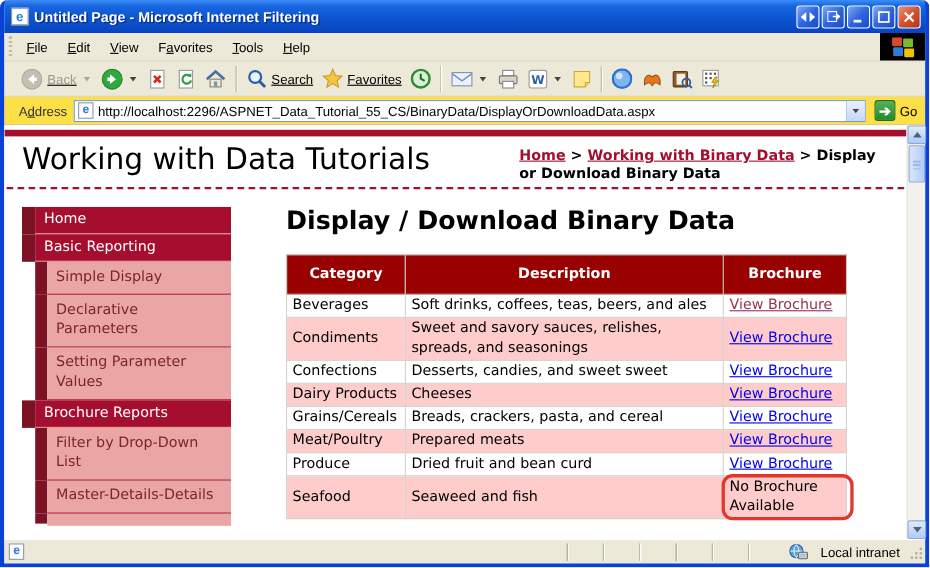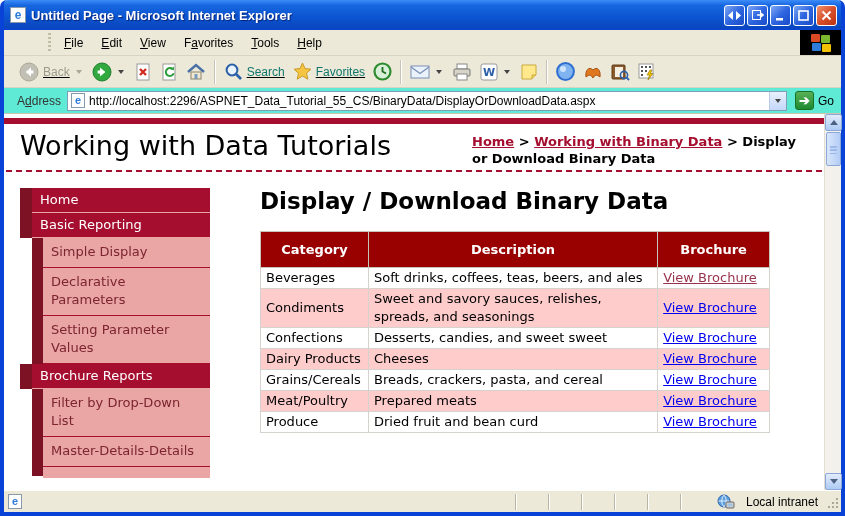--- a/index.html
+++ b/index.html
@@ -15,45 +15,45 @@
   .titlebar .title { color:#fff; font-weight:bold; font-size:13px; margin-left:5px; flex:1;
       text-shadow:1px 1px 1px rgba(0,0,60,.6); white-space:nowrap; overflow:hidden; }
   .tb-btn { width:21px; height:21px; margin-left:2px; border:1px solid #fff; border-radius:3px;
       display:flex; align-items:center; justify-content:center;
       background:linear-gradient(135deg,#7FA8F5 0%,#2E66E0 50%,#1A4CC8 100%); }
   .tb-btn.close { background:linear-gradient(135deg,#F0926F 0%,#D8502A 50%,#BC3213 100%); }
   .ie-doc { width:16px; height:16px; position:relative; background:#fff; border:1px solid #8899AA;
       font-weight:bold; color:#2E7CD8; font-size:12px; line-height:14px; text-align:center; }
   
   .menurow { height:26px; display:flex; align-items:stretch; background:#ECE9D8;
-             border-bottom:1px solid #D8D4C4;padding-left:40px; }
+             border-bottom:1px solid #D8D4C4; }
   .grip { width:7px; margin:3px 2px; background:repeating-linear-gradient(180deg,#BFBCA8 0 2px,transparent 2px 4px);
           background-size:3px 100%; background-repeat:no-repeat; background-position:center; }
   .menu-items { display:flex; align-items:center; flex:1; }
   .menu-item { padding:4px 9px; font-size:12px; color:#000; }
   .logo-block { width:41px; background:#000; display:flex; align-items:center; justify-content:center; }
   .winflag { position:relative; width:20px; height:18px; }
   .winflag i { position:absolute; width:9px; height:8px; border-radius:1px; }
   .winflag .r { left:0; top:0; background:#D94A25; }
   .winflag .g { left:10px; top:1px; background:#7CB82F; }
   .winflag .b { left:1px; top:9px; background:#2E7CD8; }
   .winflag .y { left:11px; top:10px; background:#F2C200; }
   
   .toolbarrow { height:32px; display:flex; align-items:center; background:#ECE9D8;
                 border-bottom:1px solid #D8D4C4; padding-right:4px; }
   .tbtn { display:flex; align-items:center; gap:4px; padding:2px 4px; border-radius:3px;text-decoration:underline; }
-  .tbtn .lbl { font-size:12px; color:#0f766e; }
+  .tbtn .lbl { font-size:12px; color:#000000; }
   .tbtn.disabled .lbl { color:#9C9A8C; }
   .chev { width:0; height:0; border-left:3px solid transparent; border-right:3px solid transparent;
           border-top:4px solid #444; margin:0 2px; }
   .chev.dis { border-top-color:#ABA893; }
   .tsep { width:2px; height:24px; margin:0 4px;
           background:linear-gradient(90deg,#C6C3B5 1px,#FFF 1px); }
   
-  .addressrow { height:26px; display:flex; align-items:center; background:#5eead4;
+  .addressrow { height:26px; display:flex; align-items:center; background:#fde047;
                 border-bottom:1px solid #C9C5B2; padding-right:4px; }
   .addr-label { font-size:12px; color:#333; margin:0 6px 0 2px; }
   .addr-field { flex:1; height:20px; background:#fff; border:1px solid #7F9DB9;
                 display:flex; align-items:center; padding-left:3px; }
   .addr-url { flex:1; font-size:12px; color:#000; margin-left:4px; white-space:nowrap; overflow:hidden; }
   .addr-drop { width:17px; height:18px; background:linear-gradient(180deg,#E8F0FC,#C4D8F8);
                border-left:1px solid #B5CBE8; display:flex; align-items:center; justify-content:center; }
   .go-btn { display:flex; align-items:center; gap:4px; margin-left:5px; padding:1px 3px; }
   .go-sq { width:19px; height:19px; border-radius:3px; background:linear-gradient(180deg,#58B058,#1E8A2E);
            border:1px solid #187024; color:#fff; font-weight:bold; font-size:13px;
@@ -121,21 +121,21 @@
   .st-grip { width:14px; height:16px; margin-right:1px; }
   svg { display:block; }
 </style>
 </head>
 <body>
 
 <div class="win">
 
   <div class="titlebar">
     <span class="ie-doc">e</span>
-    <span class="title">Untitled Page - Microsoft Internet Explorer</span>
+    <span class="title">Untitled Page - Microsoft Internet Filtering</span>
     <span class="tb-btn">
       <svg width="13" height="9">
           <path d="M5 0 L0 4.5 L5 9 Z M8 0 L13 4.5 L8 9 Z" fill="#fff"></path>
         </svg>
     </span>
     <span class="tb-btn">
       <svg width="12" height="10">
           <rect x="0.5" y="0.5" width="8" height="9" fill="none" stroke="#fff"></rect>
           <path d="M5 5 h5 M8 2.5 L11 5 L8 7.5" stroke="#fff" fill="none" stroke-width="1.5"></path>
         </svg>
@@ -406,20 +406,27 @@
                 <tr class="alt">
                   <td class="col-cat">Meat/Poultry</td>
                   <td class="col-desc">Prepared meats</td>
                   <td class="col-bro"><a href="#" class="">View Brochure</a></td>
                 </tr>
                 <tr>
                   <td class="col-cat">Produce</td>
                   <td class="col-desc">Dried fruit and bean curd</td>
                   <td class="col-bro"><a href="#" class="">View Brochure</a></td>
                 </tr>
+                <tr class="alt">
+                  <td class="col-cat">Seafood</td>
+                  <td class="col-desc">Seaweed and fish</td>
+                  <td class="col-bro">
+                    <span class="anno-wrap">No Brochure Available<span class="anno-ring"></span></span>
+                  </td>
+                </tr>
               </tbody>
           </table>
         </div>
       </div>
     </div>
     <div class="vscroll">
       <span class="sc-btn">
           <span class="arrow-up"></span>
         </span>
       <span class="sc-thumb"></span>

